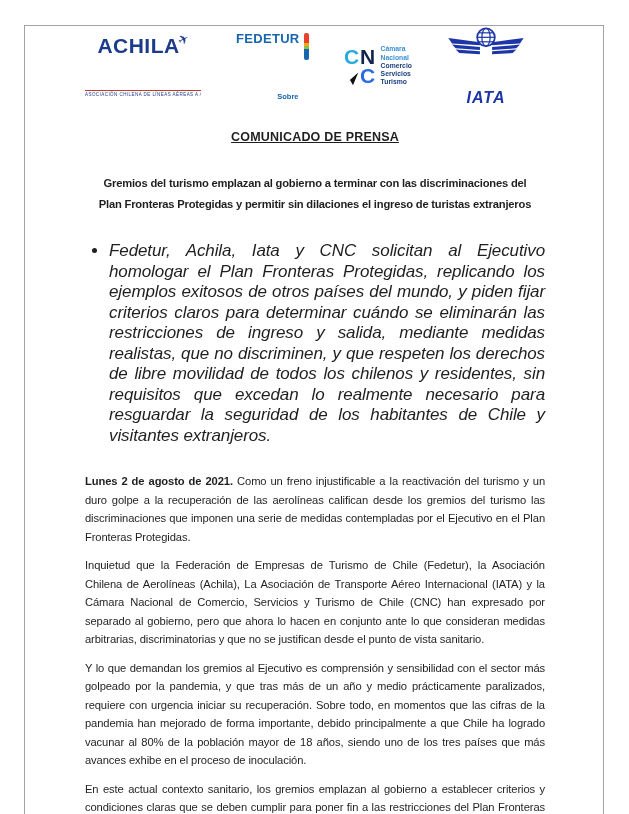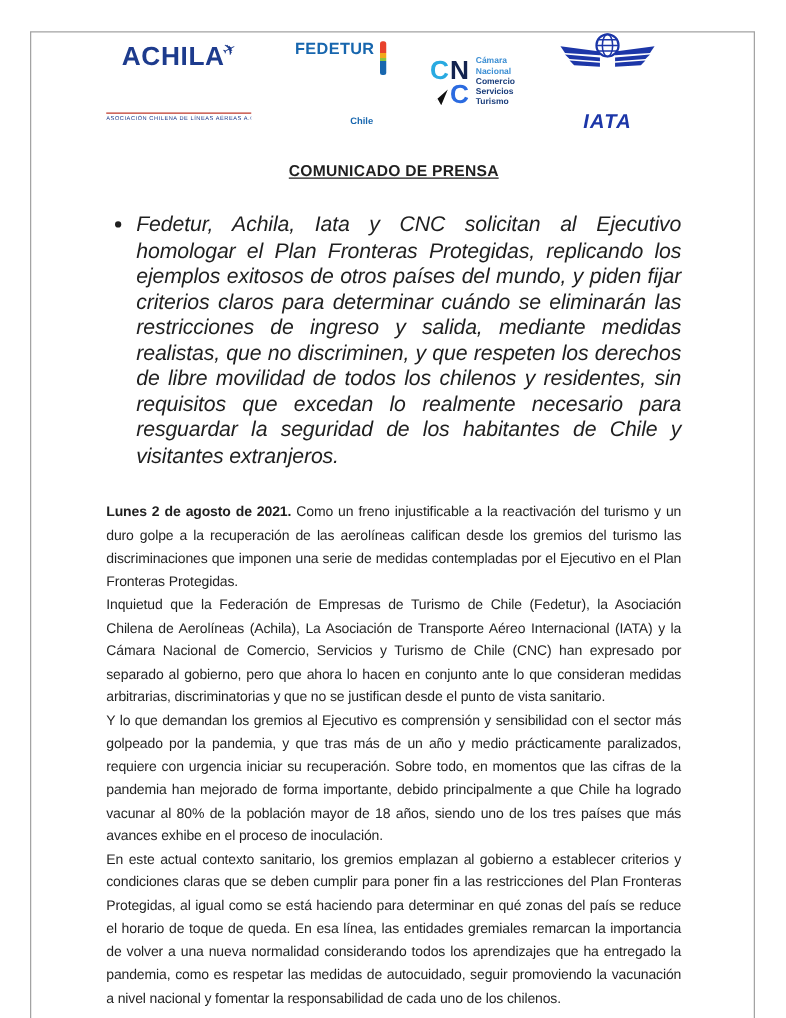--- a/index.html
+++ b/index.html
@@ -124,20 +124,21 @@
   .bullets li {
     font-style: italic;
     font-size: 17px; letter-spacing: -0.1px;
     line-height: 20.5px;
     text-align: justify;
   }
   .body-par {
     font-size: 11.2px; letter-spacing: -0.1px;
     line-height: 18.5px;
     text-align: justify;
+    margin-top: 10px;
   }
   .body-par.first { margin-top: 26px; }
   .body-par strong { letter-spacing: -0.1px; }
 </style>
 </head>
 <body>
 
 <div class="page">
 
   <div class="logo-row">
@@ -148,21 +149,21 @@
         <span class="achila-plane">✈</span>
       </div>
       <div class="achila-tagline">ASOCIACIÓN CHILENA DE LÍNEAS AÉREAS A.G.</div>
     </div>
 
     <div class="logo fedetur">
       <div class="fedetur-main">
         <span class="fedetur-word">FEDETUR</span>
         <div class="fedetur-bar"></div>
       </div>
-      <div class="fedetur-chile">Chile</div>
+      <div class="fedetur-chile">Sobre</div>
     </div>
 
     <div class="logo cnc">
       <div class="cnc-letters">
         <span class="cnc-c1">C</span>
         <span class="cnc-n">N</span>
         <span class="cnc-arrow-wrap">
           <svg viewBox="0 0 20 20" width="15" height="15">
               <polygon points="1,18 19,2 12,19 8,12" fill="#111111"></polygon>
             </svg>
@@ -200,20 +201,21 @@
           </g>
         </svg>
       </span>
       <div class="iata-word">IATA</div>
     </div>
 
   </div>
 
   <div class="title">COMUNICADO DE PRENSA</div>
 
+  <div class="headline">Gremios del turismo emplazan al gobierno a terminar con las discriminaciones del Plan Fronteras Protegidas y permitir sin dilaciones el ingreso de turistas extranjeros</div>
 
   <ul class="bullets">
     <li>Fedetur, Achila, Iata y CNC solicitan al Ejecutivo homologar el Plan Fronteras Protegidas, replicando los ejemplos exitosos de otros países del mundo, y piden  fijar criterios claros para determinar cuándo se eliminarán las restricciones de ingreso y salida, mediante medidas realistas, que no discriminen, y que respeten los derechos de libre movilidad de todos los chilenos y residentes, sin requisitos que excedan lo realmente necesario para resguardar la seguridad de los habitantes de Chile y visitantes extranjeros.</li>
   </ul>
 
   <p class="body-par first"><strong>Lunes 2 de agosto de 2021.</strong><span> Como un freno injustificable a la reactivación del turismo y un duro golpe a la recuperación de las aerolíneas califican desde los gremios del turismo las discriminaciones que imponen una serie de medidas contempladas por el Ejecutivo en el Plan Fronteras Protegidas.</span></p>
 
   <p class="body-par"><strong></strong><span>Inquietud que la Federación de Empresas de Turismo de Chile (Fedetur), la Asociación Chilena de Aerolíneas (Achila), La Asociación de Transporte Aéreo Internacional (IATA) y la Cámara Nacional de Comercio, Servicios y Turismo de Chile (CNC) han expresado por separado al gobierno, pero que ahora lo hacen en conjunto ante lo que consideran medidas arbitrarias, discriminatorias y que no se justifican desde el punto de vista sanitario.</span></p>
 
   <p class="body-par"><strong></strong><span>Y lo que demandan los gremios al Ejecutivo es comprensión y sensibilidad con el sector más golpeado por la pandemia, y que tras más de un año y medio prácticamente paralizados, requiere con urgencia iniciar su recuperación. Sobre todo, en momentos que las cifras de la pandemia han mejorado de forma importante, debido principalmente a que Chile ha logrado vacunar al 80% de la población mayor de 18 años, siendo uno de los tres países que más avances exhibe en el proceso de inoculación.</span></p>

